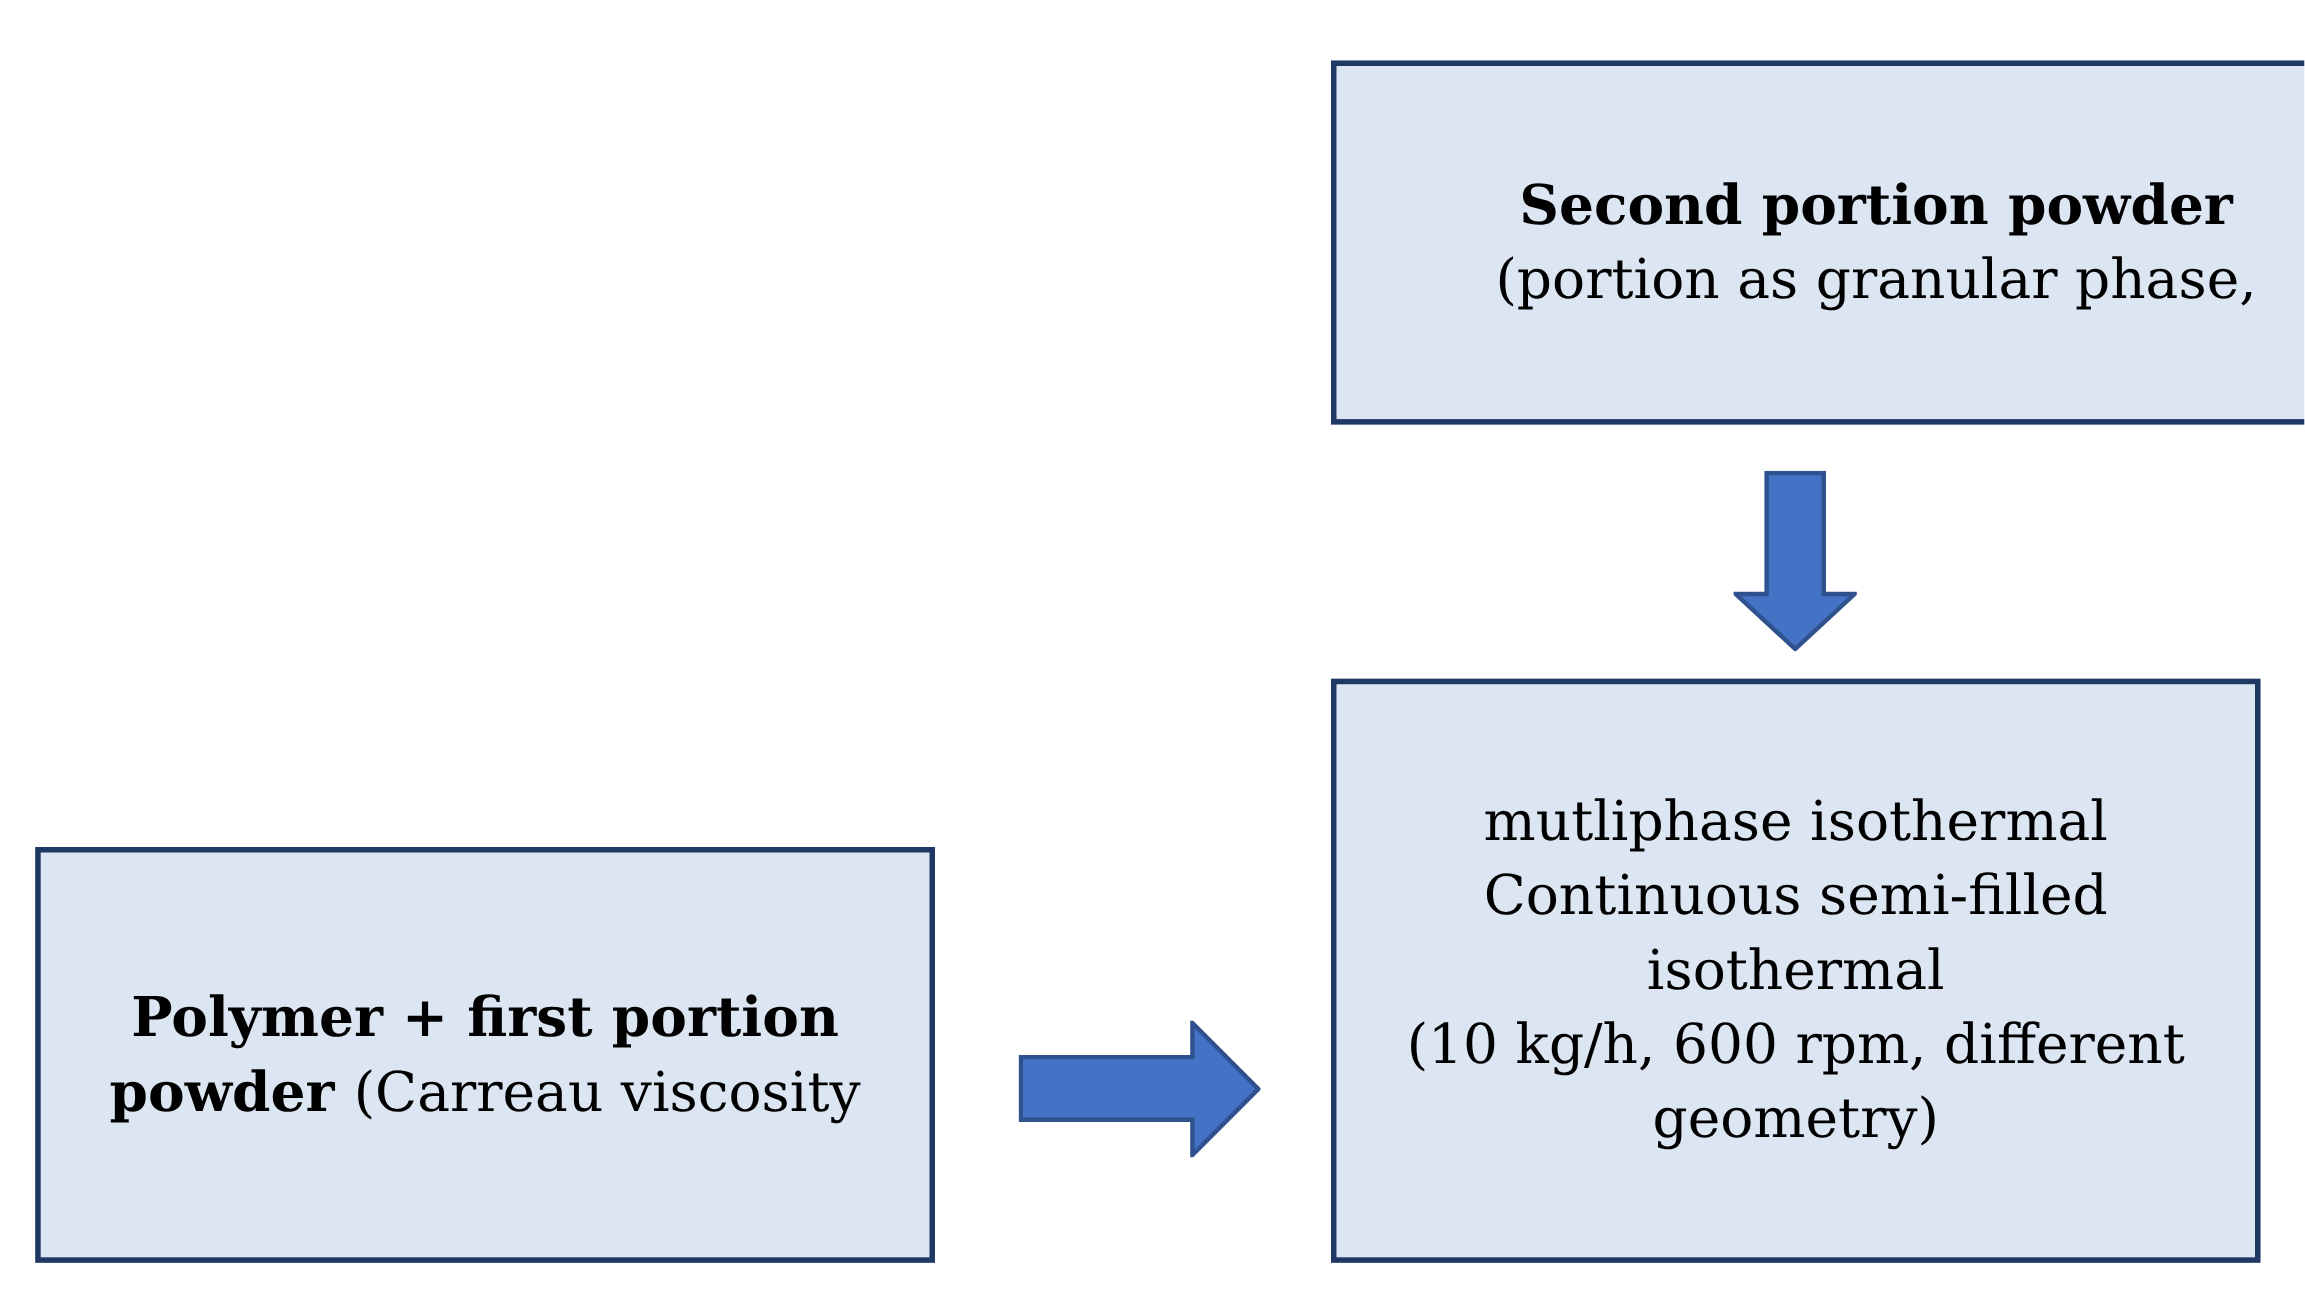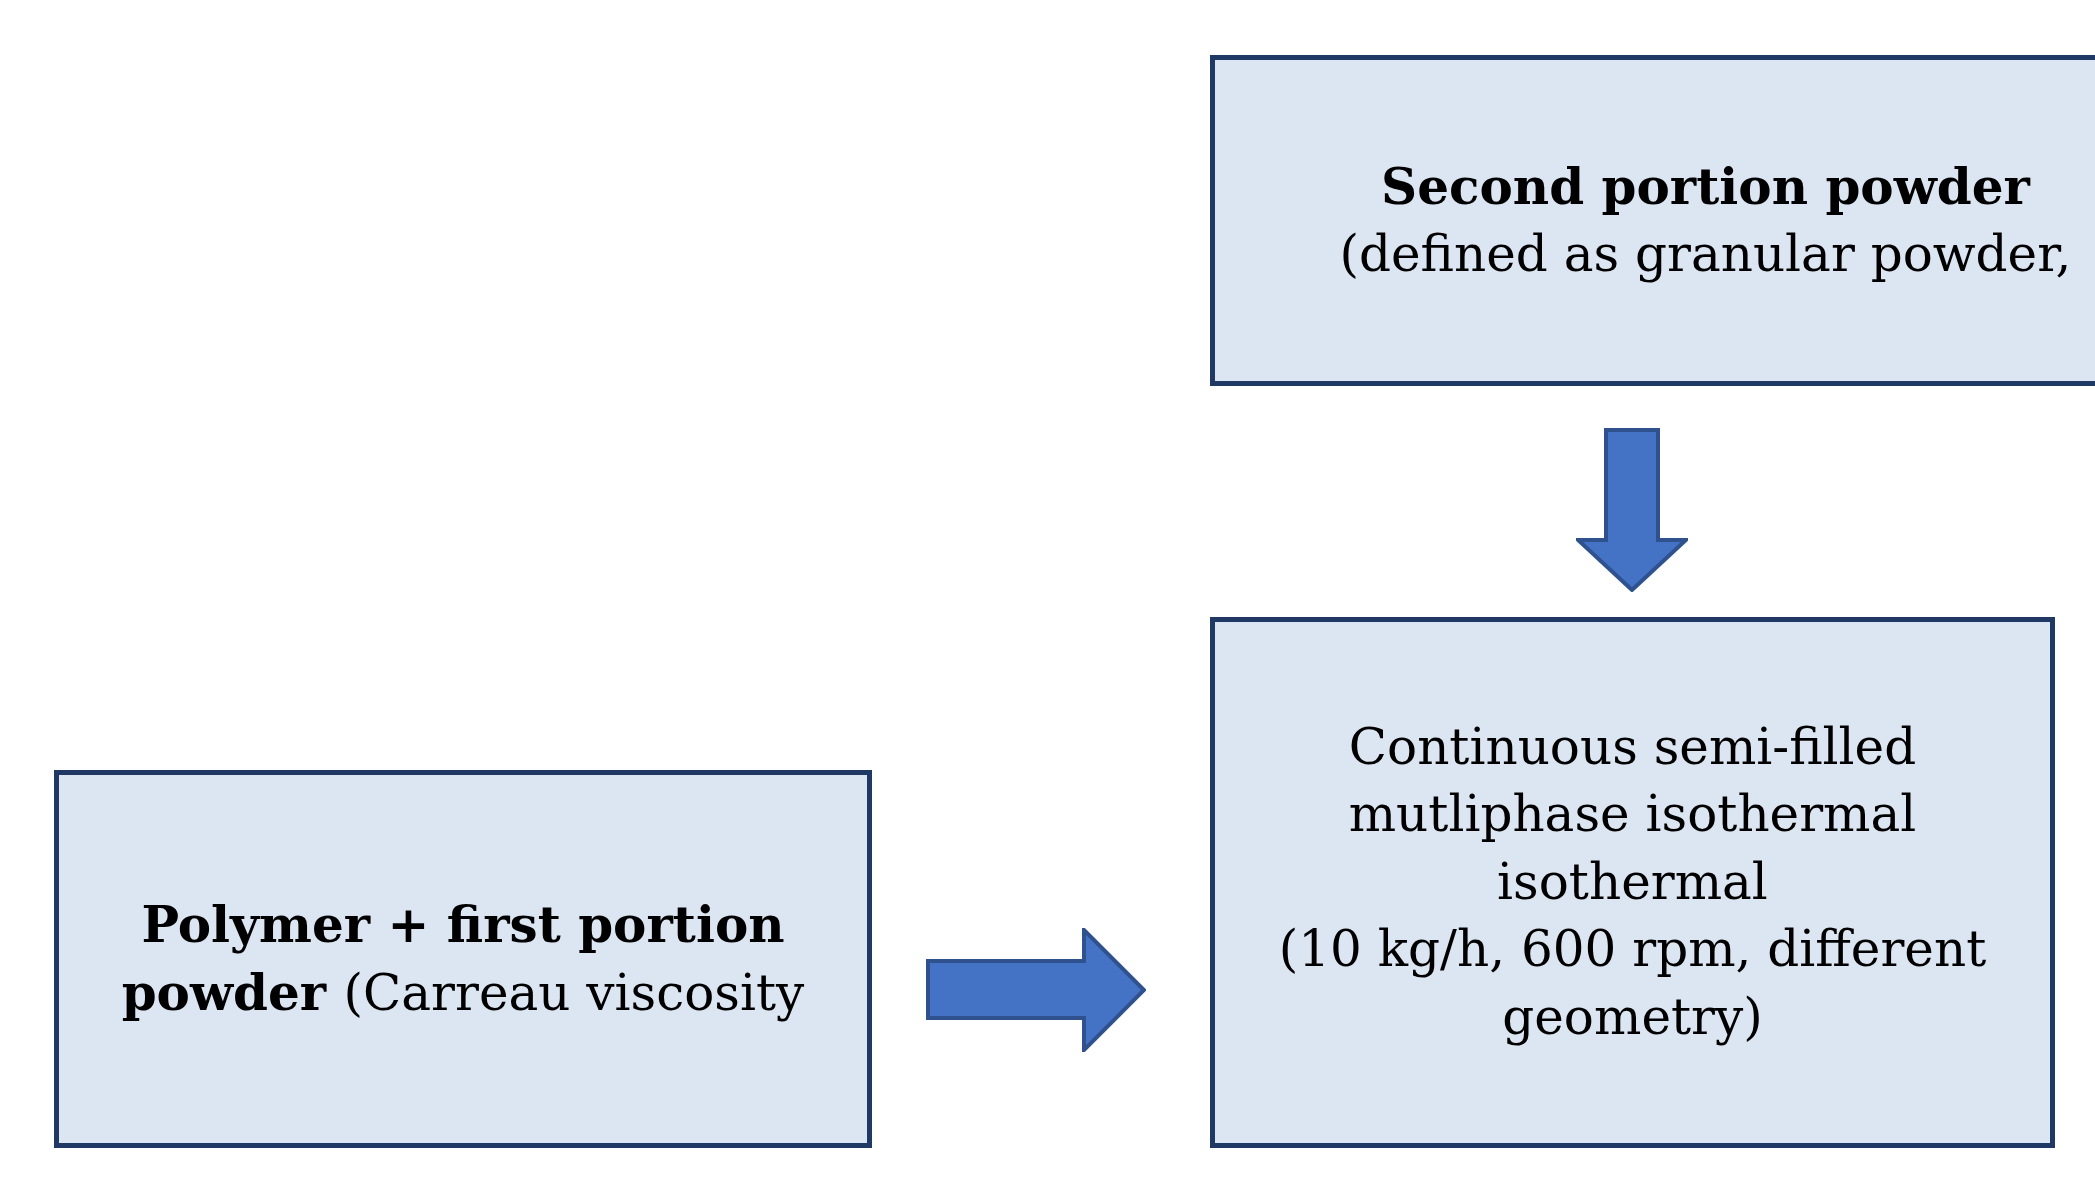--- a/index.html
+++ b/index.html
@@ -25,21 +25,21 @@
     flex-direction: column;
     justify-content: center;
     align-items: center;
     text-align: center;
     font-size: 50px;
     line-height: 1.35;
   }
   .box .line { white-space: nowrap; }
   .b { font-weight: bold; }
 
-  .box-left         { left: 32px;   top: 770px; width: 818px; height: 378px; margin-left: 22px; }
+  .box-left         { left: 32px;   top: 770px; width: 818px; height: 378px; }
   .box-top-right    { left: 1210px; top: 55px;  width: 991px; height: 331px; }
   .box-bottom-right { left: 1210px; top: 617px; width: 845px; height: 531px; }
 
   .arrow { position: absolute; display: block; }
   .arrow-down  { left: 1576px; top: 428px; }
   .arrow-right { left: 926px;  top: 928px; }
   .arrow polygon {
     fill: var(--arrow-fill, #4472c4);
     stroke: var(--arrow-border, #2f528f);
     stroke-width: 4;
@@ -49,34 +49,34 @@
 </head>
 <body>
 
 <div class="canvas">
 
   <div class="box box-top-right">
     <div class="line">
       <span class="b">Second portion powder</span>
     </div>
     <div class="line">
-      <span>(defined as granular powder,</span>
+      <span>(portion as granular phase,</span>
     </div>
   </div>
 
   <svg class="arrow arrow-down" width="112" height="164" viewBox="0 0 112 164" aria-hidden="true">
     <polygon points="30,2 82,2 82,112 110,112 56,162 2,112 30,112"></polygon>
   </svg>
 
   <div class="box box-bottom-right">
     <div class="line">
-      <span>Continuous semi-filled</span>
+      <span>mutliphase isothermal</span>
     </div>
     <div class="line">
-      <span>mutliphase isothermal</span>
+      <span>Continuous semi-filled</span>
     </div>
     <div class="line">
       <span>isothermal</span>
     </div>
     <div class="line">
       <span>(10 kg/h, 600 rpm, different</span>
     </div>
     <div class="line">
       <span>geometry)</span>
     </div>

